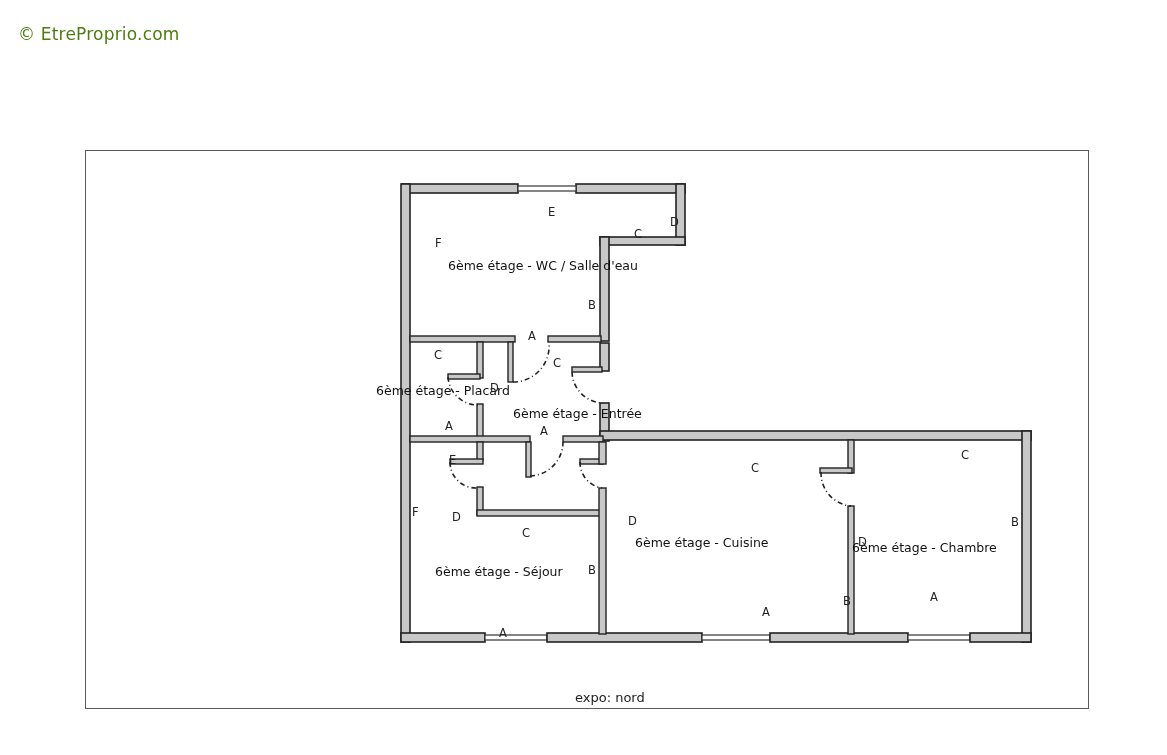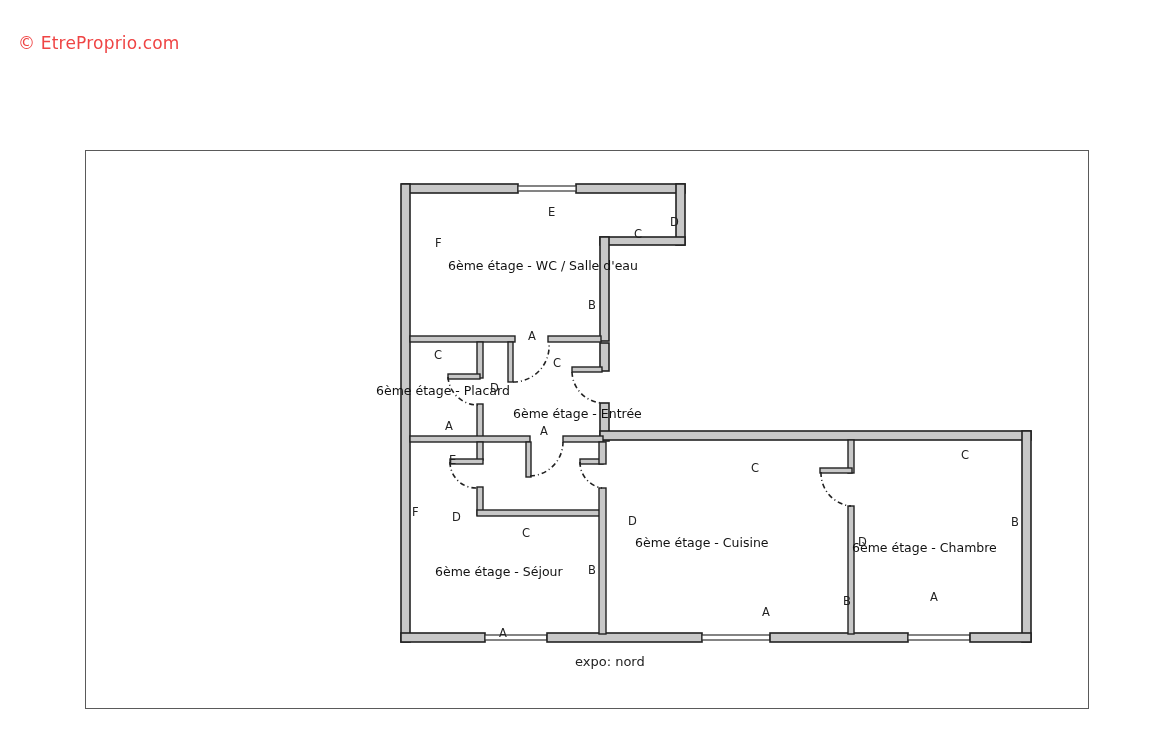--- a/index.html
+++ b/index.html
@@ -1,26 +1,26 @@
 <!DOCTYPE html>
 <html><head>
 <meta charset="utf-8">
 <style>
   html, body { margin: 0; padding: 0; background: #ffffff; }
   body { width: 1167px; height: 755px; position: relative; overflow: hidden; font-family: "DejaVu Sans", sans-serif; }
-  .watermark { position: absolute; left: 18px; top: 33px; font-size: 17px; color: #ef4444; font-family: "DejaVu Sans", sans-serif; letter-spacing: 0.2px; }
+  .watermark { position: absolute; left: 18px; top: 24px; font-size: 17px; color: #4d7c0f; font-family: "DejaVu Sans", sans-serif; letter-spacing: 0.2px; }
   .frame { position: absolute; left: 85px; top: 150px; width: 1004px; height: 559px; border: 1.5px solid #5a5a5a; box-sizing: border-box; }
   svg.plan { position: absolute; left: 0; top: 0; }
   .wall { fill: #c8c8c8; stroke: #222222; stroke-width: 1.6; }
   .wallthin { fill: #c8c8c8; stroke: #222; stroke-width: 1.4; }
   .win { fill: #ffffff; stroke: #333; stroke-width: 1.2; }
   .door { fill: none; stroke: #222; stroke-width: 1.6; stroke-dasharray: 5 3 1 3; }
   .room-label { font-family: "DejaVu Sans", sans-serif; font-size: 12.5px; fill: #111; }
   .wall-letter { font-family: "DejaVu Sans", sans-serif; font-size: 11.5px; fill: #222; }
-  .expo { position: absolute; left: 575px; top: 654px; font-size: 13px; color: #222; }
+  .expo { position: absolute; left: 575px; top: 690px; font-size: 13px; color: #222; }
 </style>
 </head>
 <body>
 
 <div class="watermark">© EtreProprio.com</div>
 <div class="frame"></div>
 
 <svg class="plan" width="1167" height="755" viewBox="0 0 1167 755">
 
   <g>

